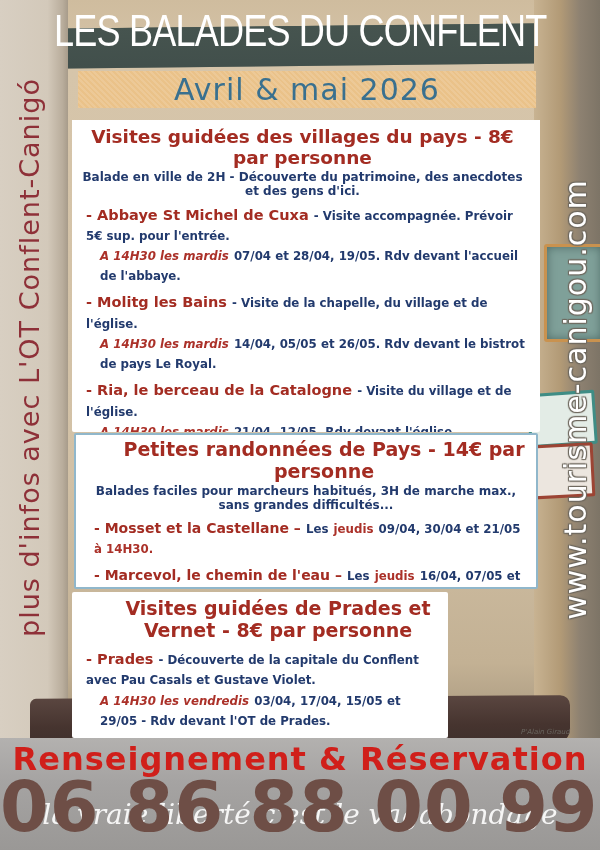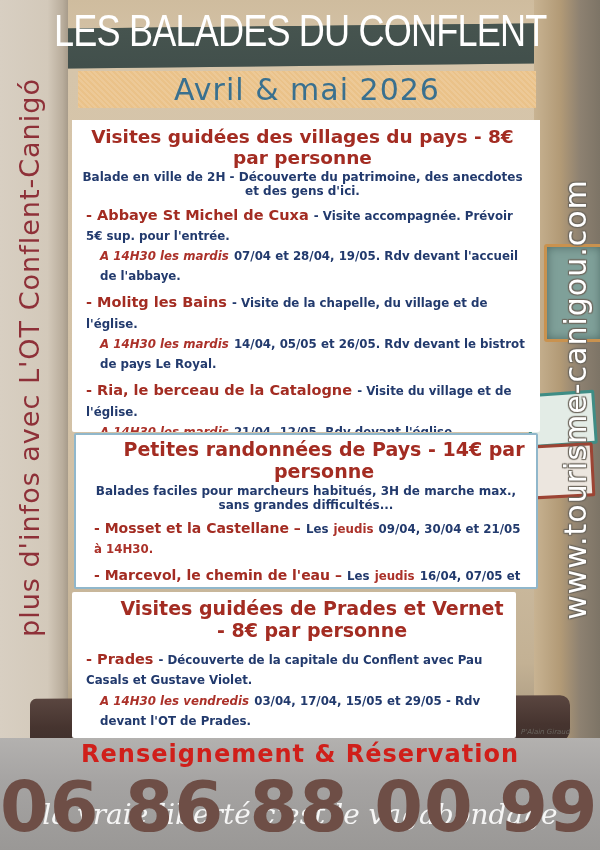--- a/index.html
+++ b/index.html
@@ -42,21 +42,21 @@
   .banner{left:78px;top:71px;width:458px;height:37px;
       background:#eac289;
       background-image:repeating-linear-gradient(45deg,rgba(255,255,255,.12) 0 2px,rgba(0,0,0,0) 2px 4px);
       display:flex;align-items:center;justify-content:center;}
   .banner-text{color:#39708f;font-size:30px;letter-spacing:1px;}
 
   
   .panel{background:#ffffff;box-sizing:border-box;overflow:hidden;}
   .panel1{left:72px;top:120px;width:468px;height:312px;padding:6px 15px 2px 8px;border-radius:0 0 2px 2px;}
   .panel2{left:74px;top:433px;width:464px;height:156px;padding:4px 8px;border:2px solid #90b7cb;border-radius:2px;}
-  .panel3{left:72px;top:592px;width:444px;height:146px;padding:6px 8px;border-radius:2px;}
+  .panel3{left:72px;top:592px;width:376px;height:146px;padding:6px 8px;border-radius:2px;}
 
   .sec-title{color:#a32c22;text-align:center;font-size:18.5px;font-weight:600;line-height:1.15;}
   .panel2 .sec-title,.panel3 .sec-title{font-size:19px;margin-left:36px;}
   .sec-sub{color:#223a6d;text-align:center;font-size:12px;font-weight:700;margin-top:1px;}
 
   .item{margin:7px 0 0 6px;line-height:1.28;}
   .nm{color:#a32c22;font-size:14.5px;font-weight:600;}
   .ds{color:#223a6d;font-size:11.8px;font-weight:700;}
   .sched{margin-left:14px;line-height:1.25;}
   .sr{color:#ab3129;font-size:11.8px;font-weight:700;font-style:italic;}
@@ -69,21 +69,21 @@
   
   .vert{white-space:nowrap;text-align:center;transform:rotate(-90deg);}
   .vert-left{left:-296px;top:342px;width:650px;color:#8e3038;
       font-size:27px;font-weight:500;letter-spacing:1px;}
   .vert-right{left:250px;top:382px;width:650px;color:#ffffff;
       font-size:30px;font-weight:500;letter-spacing:1px;
       text-shadow:1px 1px 1px #6e685e,-1px -1px 1px #6e685e,1px -1px 1px #6e685e,-1px 1px 1px #6e685e;}
 
   
   .contact-label{left:0;top:740px;width:600px;text-align:center;
-      color:#d01f1a;font-size:24px;font-weight:600;letter-spacing:1px;white-space:nowrap;}
+      color:#d01f1a;font-size:32px;font-weight:600;letter-spacing:1px;white-space:nowrap;}
   .mural-quote{left:0;top:798px;width:600px;text-align:center;
       color:rgba(255,255,255,.9);font-size:28px;font-style:italic;
       font-family:"DejaVu Serif",serif;white-space:nowrap;}
   .contact-phone{left:0;top:766px;width:494px;text-align:center;
       color:#6e4e46;font-size:70px;font-weight:600;letter-spacing:1px;white-space:nowrap;}
   .signature{left:478px;top:728px;width:110px;color:#6a655f;font-size:7px;font-style:italic;margin-left:43px;}
 </style>
 </head>
 <body>
 

